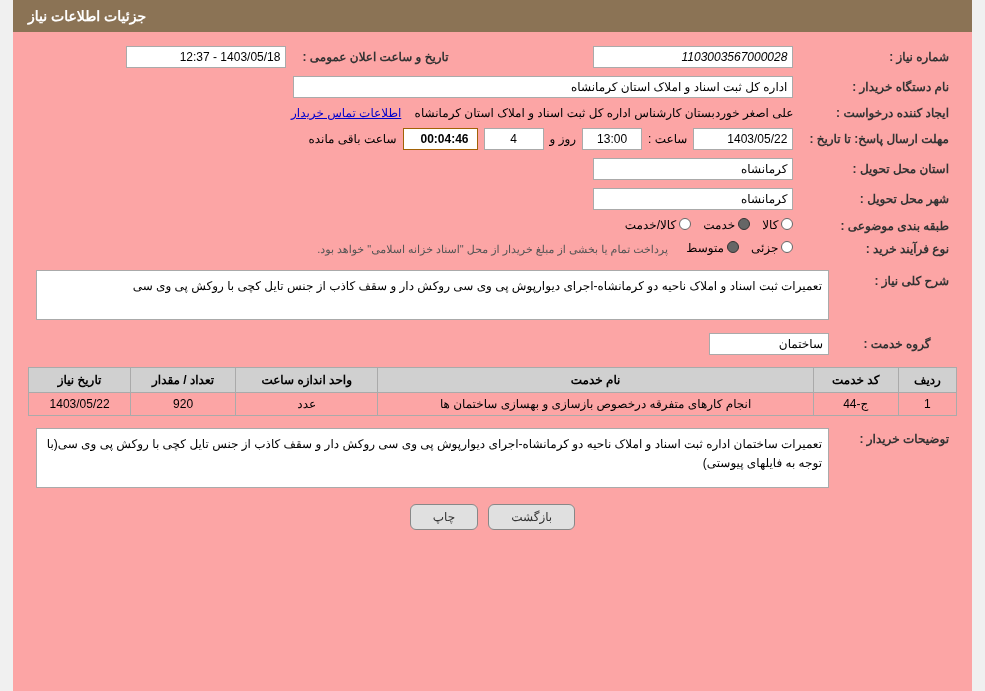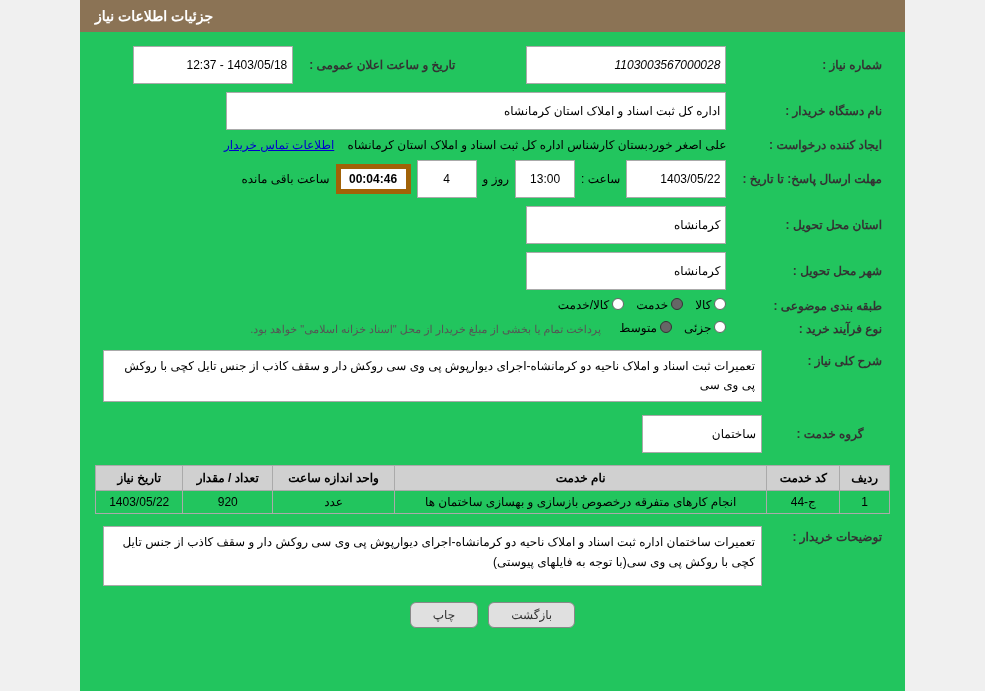--- a/index.html
+++ b/index.html
@@ -3,23 +3,23 @@
   <meta charset="utf-8">
   <style>
     * { box-sizing: border-box; margin: 0; padding: 0; }
     body {
       font-family: Tahoma, Arial, sans-serif;
       font-size: 12px;
       background: #f0f0f0;
       direction: rtl;
     }
     .page-wrapper {
-      width: 825px;
+      width: 959px;
       min-height: 691px;
-      background: #22c55e;
+      background: #fca5a5;
       margin: 0 auto;
     }
     .header-bar {
       background: #8B7355;
       color: #fff;
       text-align: left;
       padding: 8px 15px;
       font-size: 14px;
       font-weight: bold;
       direction: rtl;
@@ -139,36 +139,35 @@
     .btn-print {
       background: #e0e0e0;
       color: #333;
     }
     .btn-back {
       background: #e0e0e0;
       color: #333;
     }
     .bordered-input {
       border: 1px solid #aaa;
-      padding: 11px 5px;
+      padding: 3px 5px;
       background: #fff;
     }
     .time-row {
       display: flex;
       align-items: center;
       gap: 6px;
       direction: rtl;
     }
     .countdown-box {
-      border: 5px solid #a16207;
+      border: 1px solid #a16207;
       background: #fff;
       padding: 3px 8px;
       font-weight: bold;
       min-width: 75px;
-      text-align: center;
     }
   </style>
 </head>
 <body>
 
 <div class="page-wrapper">
 
   <div class="header-bar">
     <span>جزئیات اطلاعات نیاز</span>
   </div>

